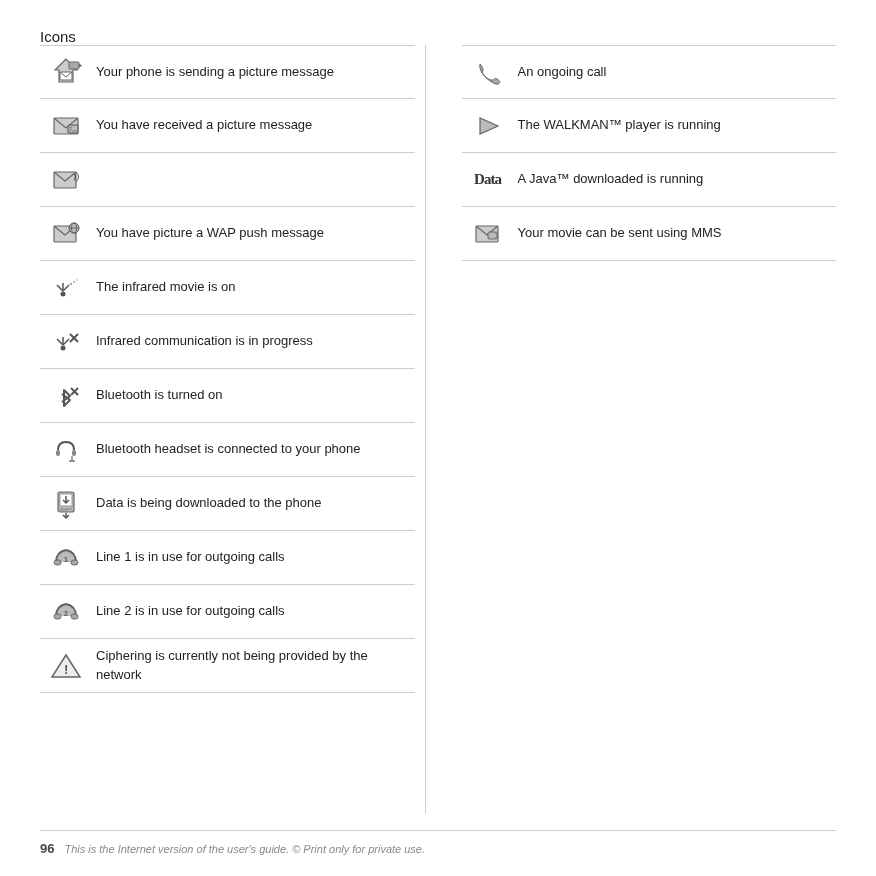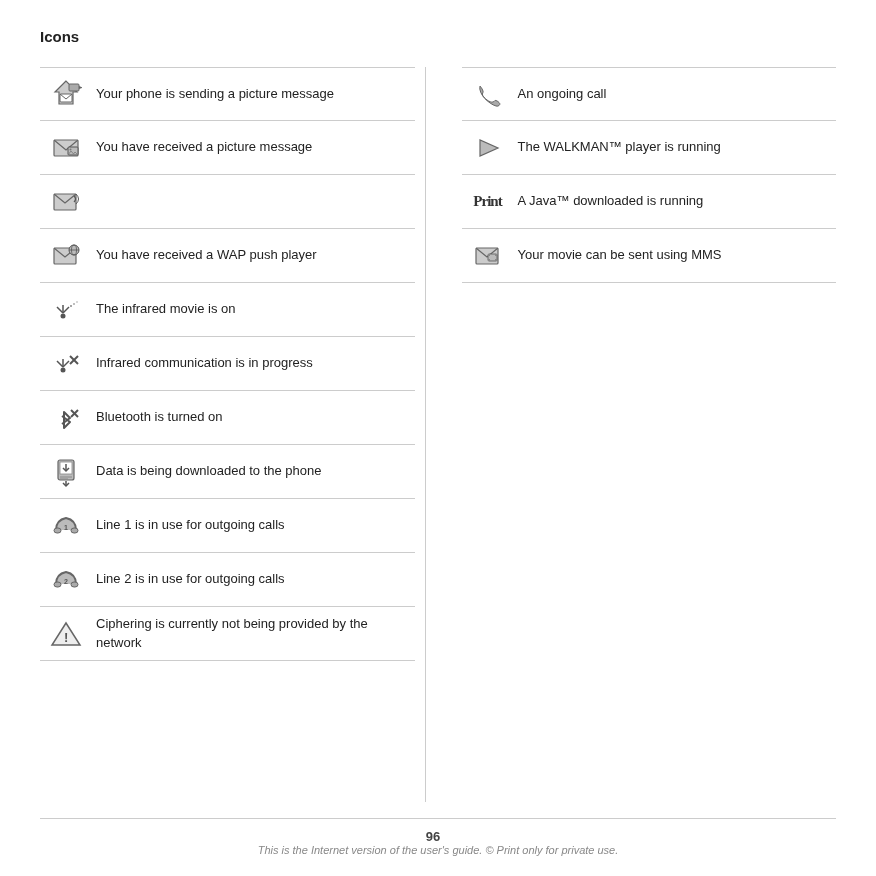--- a/index.html
+++ b/index.html
@@ -14,22 +14,22 @@
     }
     .page {
       width: 876px;
       height: 876px;
       padding: 28px 40px 20px 40px;
       display: flex;
       flex-direction: column;
     }
     .page-title {
       font-size: 15px;
-      font-weight: bold;
-      margin-bottom: 22px;
+      font-weight: normal;
+      margin-bottom: 0;
       color: #222;
     }
     .columns {
       display: flex;
       flex-direction: row;
       flex: 1;
       gap: 0;
     }
     .col {
       flex: 1;
@@ -64,21 +64,21 @@
       font-size: 22px;
     }
     .text-cell {
       flex: 1;
       font-size: 13px;
       line-height: 1.4;
       padding-left: 6px;
     }
     .footer {
       display: flex;
-      flex-direction: column;
+      flex-direction: row;
       align-items: center;
       padding-top: 10px;
       border-top: 1px solid #ccc;
       margin-top: 16px;
     }
     .footer-page {
       font-size: 13px;
       font-weight: bold;
       color: #444;
       margin-right: 10px;
@@ -149,21 +149,21 @@
         <div class="icon-cell">
           <svg class="icon-svg" viewBox="0 0 32 32" fill="none" xmlns="http://www.w3.org/2000/svg">
             <rect x="4" y="8" width="22" height="16" rx="1" fill="#ccc" stroke="#666" stroke-width="1.2"></rect>
             <polyline points="4,8 15,17 26,8" fill="none" stroke="#666" stroke-width="1.2"></polyline>
 
             <circle cx="24" cy="10" r="5" fill="#bbb" stroke="#555" stroke-width="1"></circle>
             <ellipse cx="24" cy="10" rx="2.5" ry="5" fill="none" stroke="#555" stroke-width="0.8"></ellipse>
             <line x1="19" y1="10" x2="29" y2="10" stroke="#555" stroke-width="0.8"></line>
           </svg>
         </div>
-        <div class="text-cell">You have received a WAP push player</div>
+        <div class="text-cell">You have picture a WAP push message</div>
       </div>
 
       <div class="row">
         <div class="icon-cell">
           <svg class="icon-svg" viewBox="0 0 32 32" fill="none" xmlns="http://www.w3.org/2000/svg">
 
             <circle cx="13" cy="22" r="2.5" fill="#555"></circle>
             <line x1="13" y1="19" x2="13" y2="11" stroke="#555" stroke-width="1.5"></line>
             <line x1="13" y1="19" x2="7" y2="13" stroke="#555" stroke-width="1.5"></line>
             <line x1="13" y1="19" x2="19" y2="13" stroke="#555" stroke-width="1.5"></line>
@@ -197,20 +197,33 @@
 
             <polyline points="12,22 20,16 14,10 14,26 20,20 12,14" stroke="#555" stroke-width="2" fill="none" stroke-linejoin="round"></polyline>
 
             <line x1="21" y1="8" x2="28" y2="15" stroke="#555" stroke-width="2"></line>
             <line x1="28" y1="8" x2="21" y2="15" stroke="#555" stroke-width="2"></line>
           </svg>
         </div>
         <div class="text-cell">Bluetooth is turned on</div>
       </div>
 
+      <div class="row">
+        <div class="icon-cell">
+          <svg class="icon-svg" viewBox="0 0 32 32" fill="none" xmlns="http://www.w3.org/2000/svg">
+
+            <path d="M8 16 Q8 8 16 8 Q24 8 24 16" stroke="#555" stroke-width="2" fill="none"></path>
+            <rect x="6" y="16" width="4" height="6" rx="2" fill="#888"></rect>
+            <rect x="22" y="16" width="4" height="6" rx="2" fill="#888"></rect>
+            <line x1="22" y1="22" x2="22" y2="26" stroke="#888" stroke-width="1.5"></line>
+            <rect x="19" y="26" width="6" height="2" rx="1" fill="#888"></rect>
+          </svg>
+        </div>
+        <div class="text-cell">Bluetooth headset is connected to your phone</div>
+      </div>
 
       <div class="row">
         <div class="icon-cell">
           <svg class="icon-svg" viewBox="0 0 32 32" fill="none" xmlns="http://www.w3.org/2000/svg">
 
             <rect x="8" y="4" width="16" height="20" rx="2" fill="#bbb" stroke="#666" stroke-width="1.2"></rect>
             <rect x="10" y="6" width="12" height="12" fill="#fff" stroke="#888" stroke-width="0.8"></rect>
 
             <line x1="16" y1="8" x2="16" y2="14" stroke="#555" stroke-width="1.5"></line>
             <polyline points="13,12 16,15 19,12" fill="none" stroke="#555" stroke-width="1.5"></polyline>
@@ -280,21 +293,21 @@
           <svg class="icon-svg" viewBox="0 0 32 32" fill="none" xmlns="http://www.w3.org/2000/svg">
 
             <polygon points="8,8 8,24 26,16" fill="#bbb" stroke="#666" stroke-width="1.2"></polygon>
           </svg>
         </div>
         <div class="text-cell">The WALKMAN™ player is running</div>
       </div>
 
       <div class="row">
         <div class="icon-cell">
-          <div style="font-size:15px; font-weight:bold; color:#333; font-family:serif; letter-spacing:-1px;">Print</div>
+          <div style="font-size:15px; font-weight:bold; color:#333; font-family:serif; letter-spacing:-1px;">Data</div>
         </div>
         <div class="text-cell">A Java™ downloaded is running</div>
       </div>
 
       <div class="row">
         <div class="icon-cell">
           <svg class="icon-svg" viewBox="0 0 32 32" fill="none" xmlns="http://www.w3.org/2000/svg">
 
             <rect x="4" y="8" width="22" height="16" rx="1" fill="#ccc" stroke="#666" stroke-width="1.2"></rect>
             <polyline points="4,8 15,17 26,8" fill="none" stroke="#666" stroke-width="1.2"></polyline>

